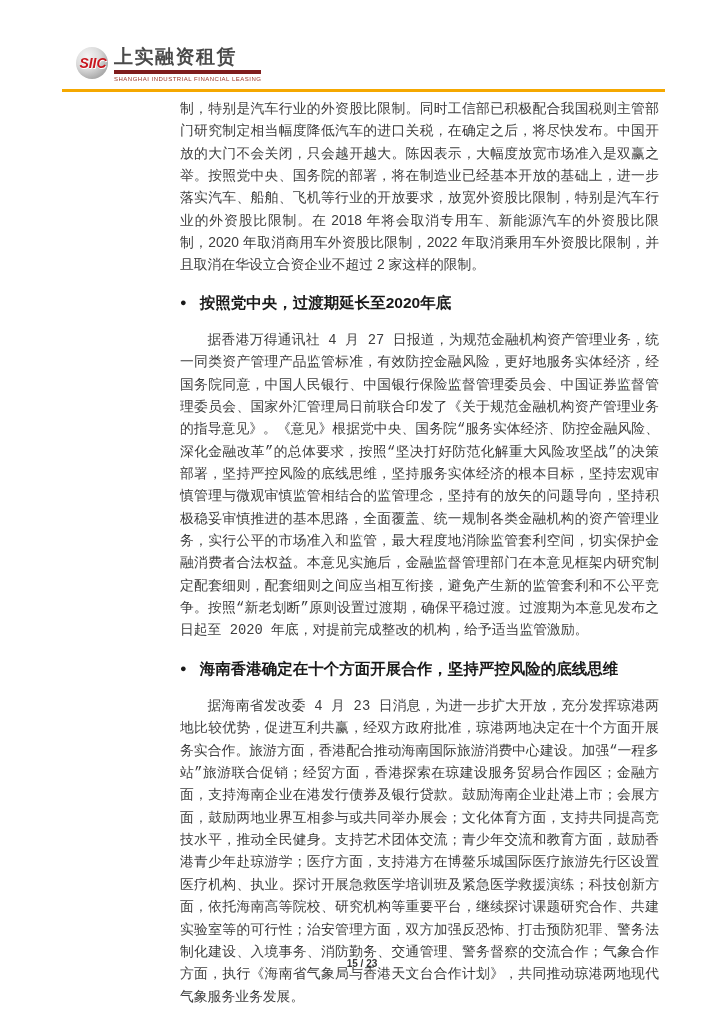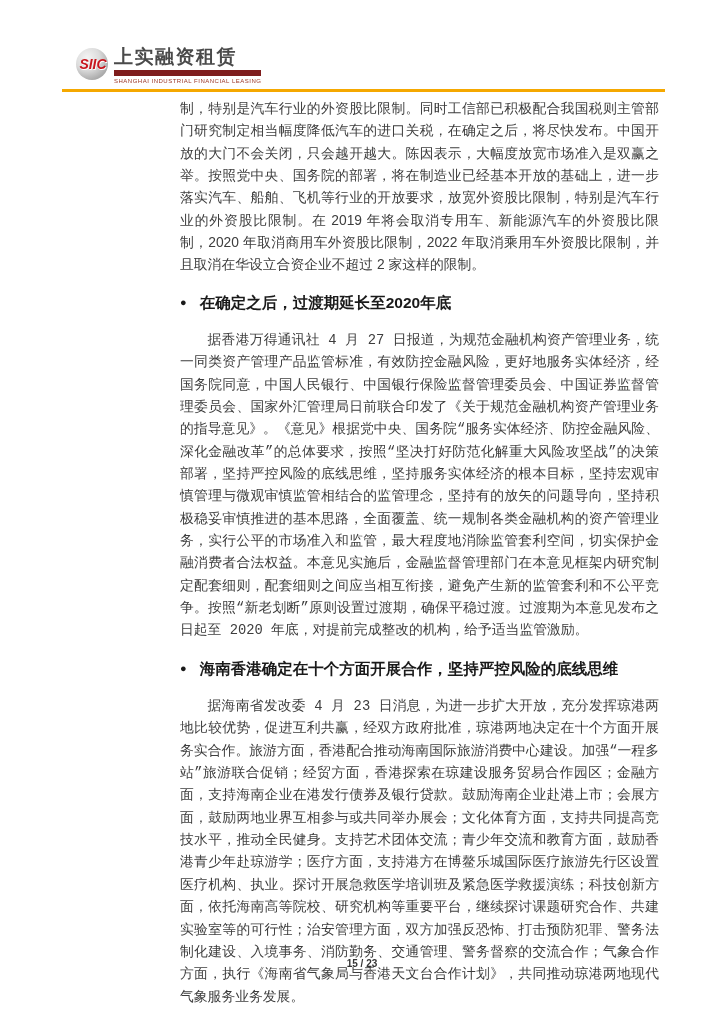--- a/index.html
+++ b/index.html
@@ -43,21 +43,21 @@
     text-shadow: 0.6px 0.6px 0 #ffffff;
     line-height: 1;
   }
   .logo-text { display: flex; flex-direction: column; padding-top: 2px; }
   .logo-cn {
     font-size: 19px;
     font-weight: 600;
     color: #4a4a4a;
     letter-spacing: 1.5px;
     line-height: 1.15;
-    border-bottom: 6px solid #7f1d1d;
+    border-bottom: 4px solid #7f1d1d;
     padding-bottom: 2px;
     white-space: nowrap;
   }
   .logo-en {
     margin-top: 2px;
     font-size: 6px;
     color: #9a3324;
     letter-spacing: 0.5px;
     white-space: nowrap;
   }
@@ -120,25 +120,25 @@
     <div class="logo-text">
       <span class="logo-cn">上实融资租赁</span>
       <span class="logo-en">SHANGHAI INDUSTRIAL FINANCIAL LEASING</span>
     </div>
   </div>
 
   <div class="header-rule"></div>
 
   <div class="content">
 
-    <p class="para">制，特别是汽车行业的外资股比限制。同时工信部已积极配合我国税则主管部门研究制定相当幅度降低汽车的进口关税，在确定之后，将尽快发布。中国开放的大门不会关闭，只会越开越大。陈因表示，大幅度放宽市场准入是双赢之举。按照党中央、国务院的部署，将在制造业已经基本开放的基础上，进一步落实汽车、船舶、飞机等行业的开放要求，放宽外资股比限制，特别是汽车行业的外资股比限制。在 2019 年将会取消专用车、新能源汽车的外资股比限制，2020 年取消商用车外资股比限制，2022 年取消乘用车外资股比限制，并且取消在华设立合资企业不超过 2 家这样的限制。</p>
+    <p class="para">制，特别是汽车行业的外资股比限制。同时工信部已积极配合我国税则主管部门研究制定相当幅度降低汽车的进口关税，在确定之后，将尽快发布。中国开放的大门不会关闭，只会越开越大。陈因表示，大幅度放宽市场准入是双赢之举。按照党中央、国务院的部署，将在制造业已经基本开放的基础上，进一步落实汽车、船舶、飞机等行业的开放要求，放宽外资股比限制，特别是汽车行业的外资股比限制。在 2018 年将会取消专用车、新能源汽车的外资股比限制，2020 年取消商用车外资股比限制，2022 年取消乘用车外资股比限制，并且取消在华设立合资企业不超过 2 家这样的限制。</p>
 
     <div class="heading">
       <span class="bullet">●</span>
-      <span>在确定之后，过渡期延长至2020年底</span>
+      <span>按照党中央，过渡期延长至2020年底</span>
     </div>
 
     <p class="para indented">据香港万得通讯社 4 月 27 日报道，为规范金融机构资产管理业务，统一同类资产管理产品监管标准，有效防控金融风险，更好地服务实体经济，经国务院同意，中国人民银行、中国银行保险监督管理委员会、中国证券监督管理委员会、国家外汇管理局日前联合印发了《关于规范金融机构资产管理业务的指导意见》。《意见》根据党中央、国务院“服务实体经济、防控金融风险、深化金融改革”的总体要求，按照“坚决打好防范化解重大风险攻坚战”的决策部署，坚持严控风险的底线思维，坚持服务实体经济的根本目标，坚持宏观审慎管理与微观审慎监管相结合的监管理念，坚持有的放矢的问题导向，坚持积极稳妥审慎推进的基本思路，全面覆盖、统一规制各类金融机构的资产管理业务，实行公平的市场准入和监管，最大程度地消除监管套利空间，切实保护金融消费者合法权益。本意见实施后，金融监督管理部门在本意见框架内研究制定配套细则，配套细则之间应当相互衔接，避免产生新的监管套利和不公平竞争。按照“新老划断”原则设置过渡期，确保平稳过渡。过渡期为本意见发布之日起至 2020 年底，对提前完成整改的机构，给予适当监管激励。</p>
 
     <div class="heading">
       <span class="bullet">●</span>
       <span>海南香港确定在十个方面开展合作，坚持严控风险的底线思维</span>
     </div>
 
     <p class="para indented">据海南省发改委 4 月 23 日消息，为进一步扩大开放，充分发挥琼港两地比较优势，促进互利共赢，经双方政府批准，琼港两地决定在十个方面开展务实合作。旅游方面，香港配合推动海南国际旅游消费中心建设。加强“一程多站”旅游联合促销；经贸方面，香港探索在琼建设服务贸易合作园区；金融方面，支持海南企业在港发行债券及银行贷款。鼓励海南企业赴港上市；会展方面，鼓励两地业界互相参与或共同举办展会；文化体育方面，支持共同提高竞技水平，推动全民健身。支持艺术团体交流；青少年交流和教育方面，鼓励香港青少年赴琼游学；医疗方面，支持港方在博鳌乐城国际医疗旅游先行区设置医疗机构、执业。探讨开展急救医学培训班及紧急医学救援演练；科技创新方面，依托海南高等院校、研究机构等重要平台，继续探讨课题研究合作、共建实验室等的可行性；治安管理方面，双方加强反恐怖、打击预防犯罪、警务法制化建设、入境事务、消防勤务、交通管理、警务督察的交流合作；气象合作方面，执行《海南省气象局与香港天文台合作计划》，共同推动琼港两地现代气象服务业务发展。</p>

